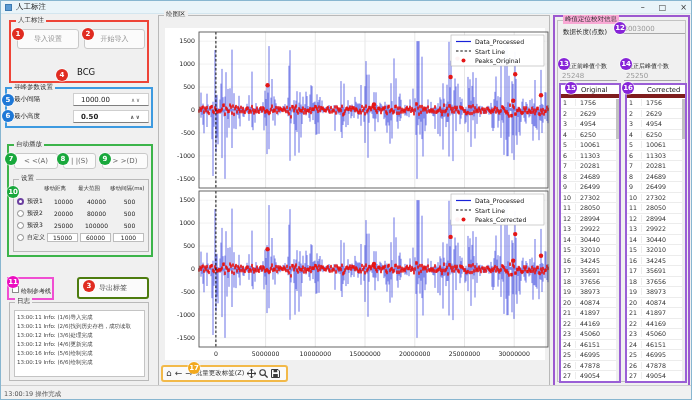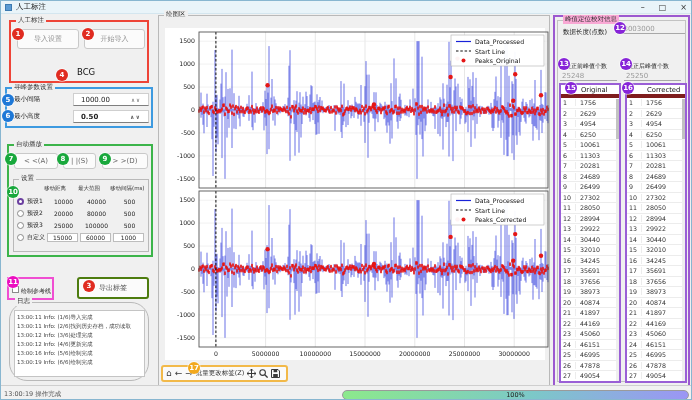--- a/index.html
+++ b/index.html
@@ -137,21 +137,21 @@
     </div>
   </div>
 
   <div class="grp" style="left:6px;top:276px;width:47px;height:23px;border-color:#f04ed2;">
     <span class="cbx" style="left:3px;top:7px;"></span>
     <span class="lbl" style="left:12px;top:8px;font-size:6px;">绘制参考线</span>
   </div>
 
   <div class="btn" style="left:76px;top:276px;width:72px;height:22px;border:2px solid #4d7c0f;color:#555;font-size:7px;">导出标签</div>
 
-  <div class="grp gray" style="left:8px;top:301px;width:140px;height:79px;border-radius:18px;">
+  <div class="grp gray" style="left:8px;top:301px;width:140px;height:79px;">
     <span class="gtitle">日志</span>
     <div class="logbox" style="left:4px;top:7px;width:131px;height:67px;">
         <div class="logline">13:00:11 Info: (1/6)导入完成</div>
         <div class="logline">13:00:11 Info: (2/6)找到历史存档，成功读取</div>
         <div class="logline">13:00:12 Info: (3/6)处理完成</div>
         <div class="logline">13:00:12 Info: (4/6)更新完成</div>
         <div class="logline">13:00:16 Info: (5/6)绘制完成</div>
         <div class="logline">13:00:19 Info: (6/6)绘制完成</div>
       </div>
   </div>
@@ -516,23 +516,20 @@
           </div>
         </div>
       <div class="sbar" style="right:0;">
           <div class="thumb"></div>
         </div>
     </div>
   </div>
 
   <div class="statusbar">
     <span class="statustext">13:00:19 操作完成</span>
-    <div class="progress">
-      <span>100%</span>
-    </div>
   </div>
 
   <div>
       <div class="badge" style="left: 11px; top: 27px; background: rgb(224, 44, 33);">1</div>
       <div class="badge" style="left: 81px; top: 27px; background: rgb(224, 44, 33);">2</div>
       <div class="badge" style="left: 82px; top: 279px; background: rgb(224, 44, 33);">3</div>
       <div class="badge" style="left: 55px; top: 68px; background: rgb(224, 44, 33);">4</div>
       <div class="badge" style="left: 1px; top: 93px; background: rgb(30, 120, 215);">5</div>
       <div class="badge" style="left: 1px; top: 109px; background: rgb(30, 120, 215);">6</div>
       <div class="badge" style="left: 4px; top: 152px; background: rgb(24, 168, 60);">7</div>

